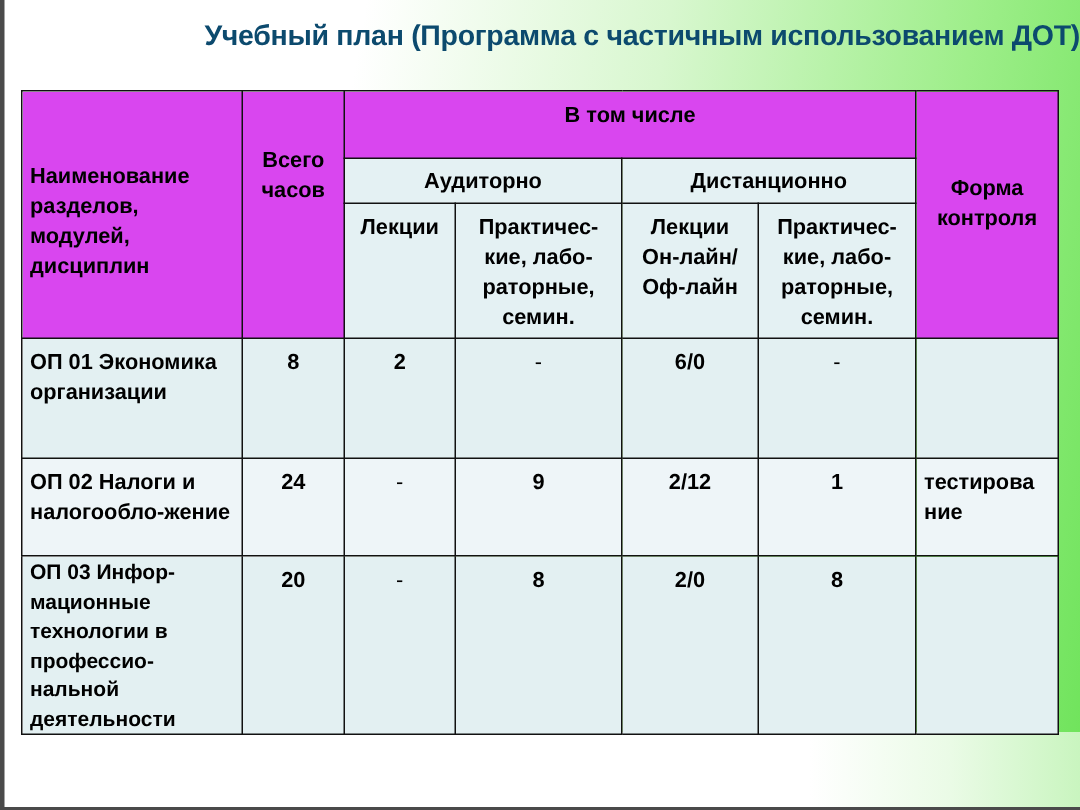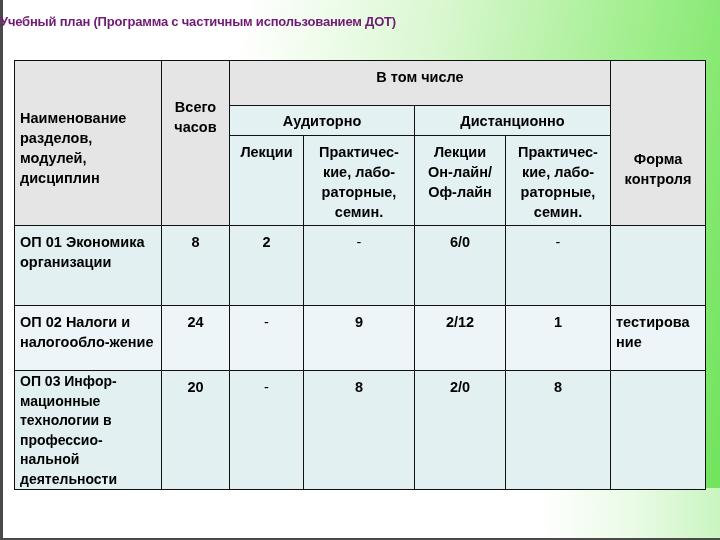--- a/index.html
+++ b/index.html
@@ -12,33 +12,33 @@
     position: absolute; left: 0; top: 0; width: 3px; height: 540px; background: #4a4a4a;
   }
   .frame-bottom {
     position: absolute; left: 0; bottom: 0; width: 720px; height: 2px; background: #4a4a4a;
   }
   .bottom-fade {
     position: absolute; left: 0; top: 488px; width: 720px; height: 52px;
     background: linear-gradient(90deg, #ffffff 0%, #ffffff 75%, #eafbe6 88%, #c9f5bf 100%);
   }
   .title {
-    position: absolute; left: 0; top: 14px; width: 720px; text-align: left;
-    font-size: 13px; font-weight: bold; color: #701a75; letter-spacing: -0.2px;
+    position: absolute; left: 0; top: 14px; width: 720px; text-align: right;
+    font-size: 19px; font-weight: bold; color: #0c4a6e; letter-spacing: -0.2px;
   }
   table.plan {
     position: absolute; left: 14px; top: 60px;
     border-collapse: collapse; table-layout: fixed;
     font-size: 14.5px; color: #000;
   }
   table.plan td {
     border: 1.5px solid #111; padding: 0; vertical-align: top; line-height: 20px;
     overflow: hidden;
   }
-  .hdr { background: #e5e5e5; }
+  .hdr { background: #d946ef; }
   .sub { background: #e4f1f3; }
   .row-a { background: #e3f0f2; }
   .row-b { background: #eef5f8; }
   .b { font-weight: bold; }
   .c { text-align: center; }
   .l { text-align: left; padding-left: 5px !important; }
   .pad-top { padding-top: 6px !important; }
   .hdr-top { vertical-align: top; padding-top: 6px !important; }
   .mid { vertical-align: middle !important; }
 </style>
@@ -65,21 +65,21 @@
   <tbody>
       <tr style="height:45px">
     <td rowspan="3" class="hdr b l mid" style="vertical-align:middle;">
       <div style="padding:10px 4px 0 0;">Наименование разделов, модулей, дисциплин</div>
     </td>
     <td rowspan="3" class="hdr b c" style="vertical-align:middle;">
       <div style="padding:0 4px 0 4px; margin-top:-46px;">Всего часов</div>
     </td>
     <td colspan="4" class="hdr b c hdr-top">В том числе</td>
     <td rowspan="3" class="hdr b c" style="vertical-align:top;">
-      <div style="padding:55px 4px 0 4px;margin-top:33px;">Форма контроля</div>
+      <div style="padding:55px 4px 0 4px;">Форма контроля</div>
     </td>
   </tr>
 
   <tr style="height:30px">
     <td colspan="2" class="sub b c mid">Аудиторно</td>
     <td colspan="2" class="sub b c mid">Дистанционно</td>
   </tr>
 
   <tr style="height:90px">
     <td class="sub b c pad-top">Лекции</td>

